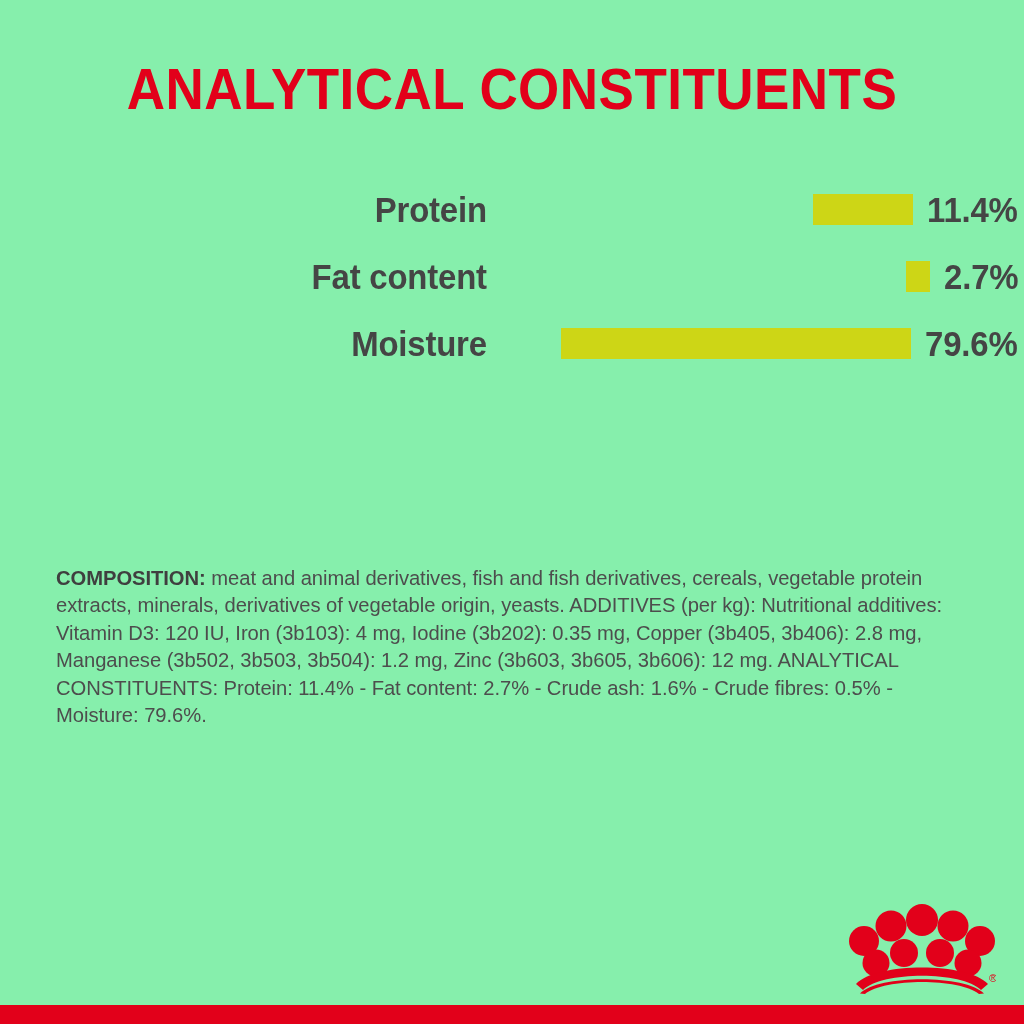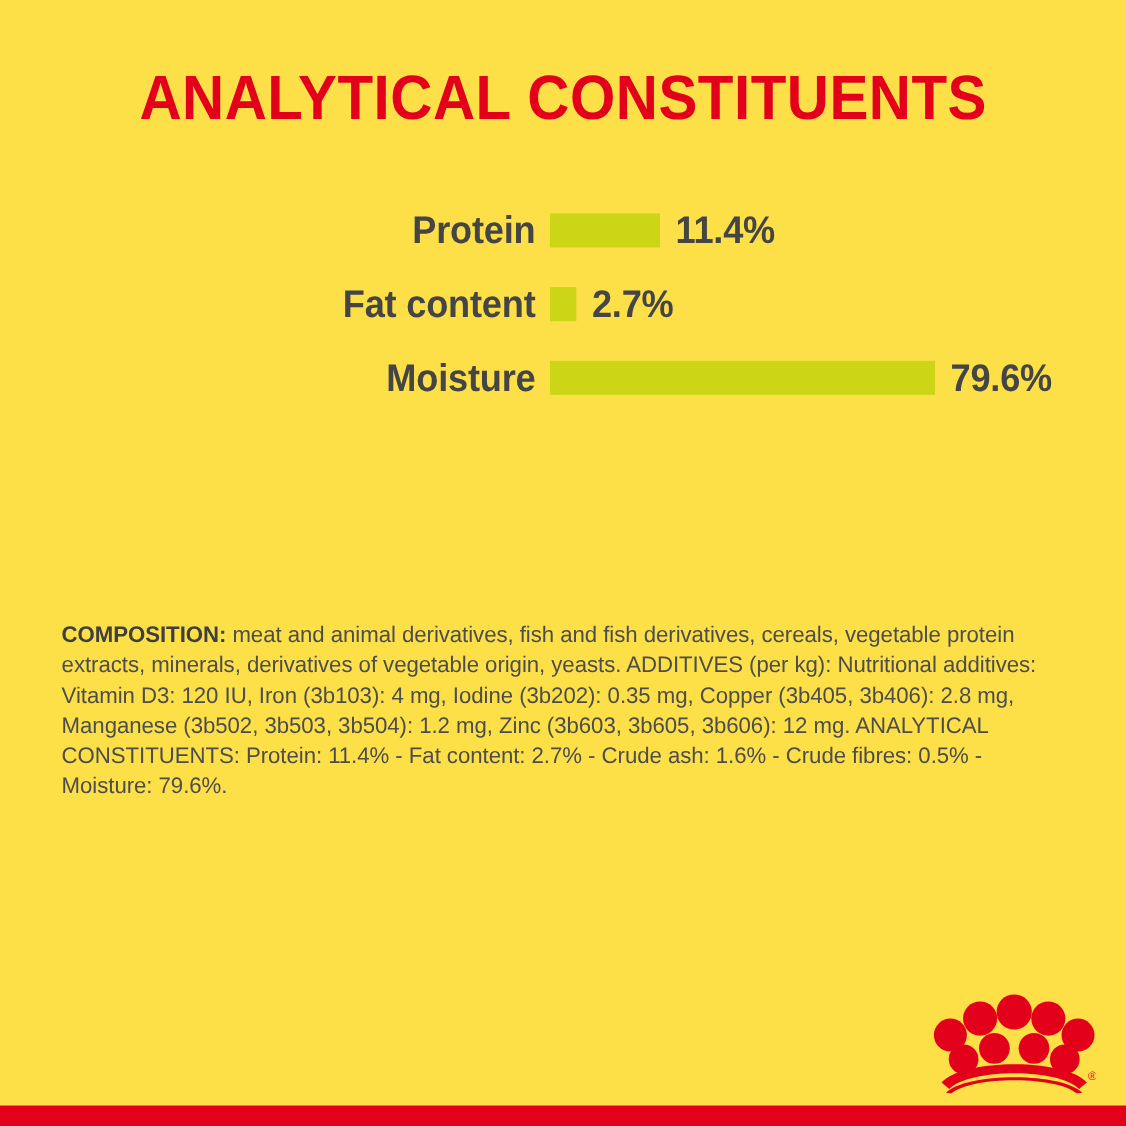--- a/index.html
+++ b/index.html
@@ -9,21 +9,21 @@
     background: #ffffff;
   }
   body {
     font-family: "Liberation Sans", sans-serif;
     -webkit-font-smoothing: antialiased;
   }
   #page {
     position: relative;
     width: 1024px;
     height: 1024px;
-    background: #fde047;
+    background: #86efac;
     overflow: hidden;
     box-sizing: border-box;
   }
 
   
   #title {
     position: absolute;
     top: 57px;
     left: 0;
     width: 1024px;
@@ -64,20 +64,21 @@
     line-height: 38px;
     letter-spacing: -0.2px;
     transform: scaleX(0.94);
     transform-origin: right center;
     white-space: nowrap;
   }
   .bar-wrap {
     display: flex;
     align-items: center;
     flex: 1 1 auto;
+    justify-content: flex-end;
   }
   .bar {
     height: 31px;
     background: #cdd616;
     flex: 0 0 auto;
   }
   .bar-value {
     color: #454545;
     font-family: "Liberation Sans Narrow", "Liberation Sans", sans-serif;
     font-weight: bold;

